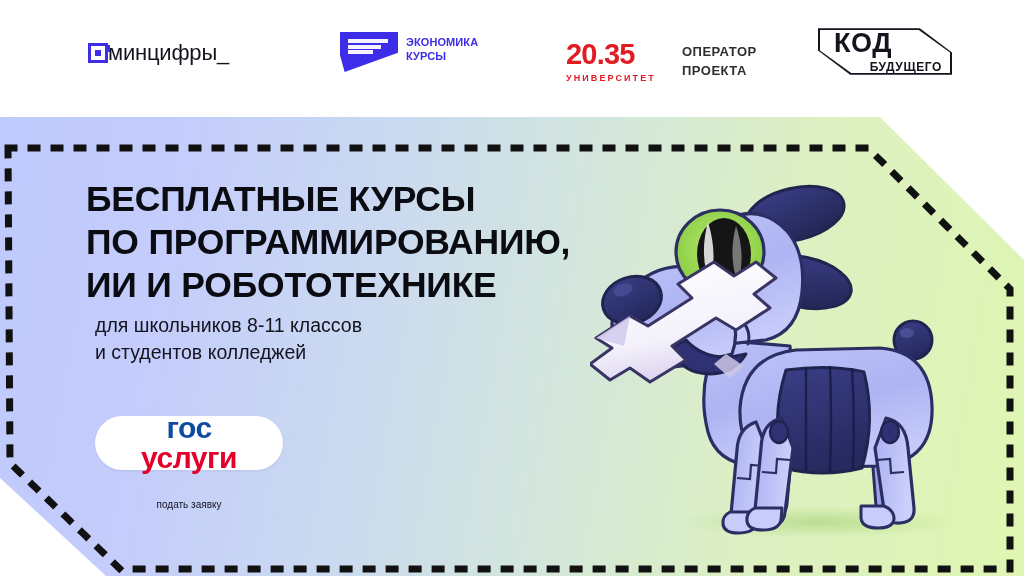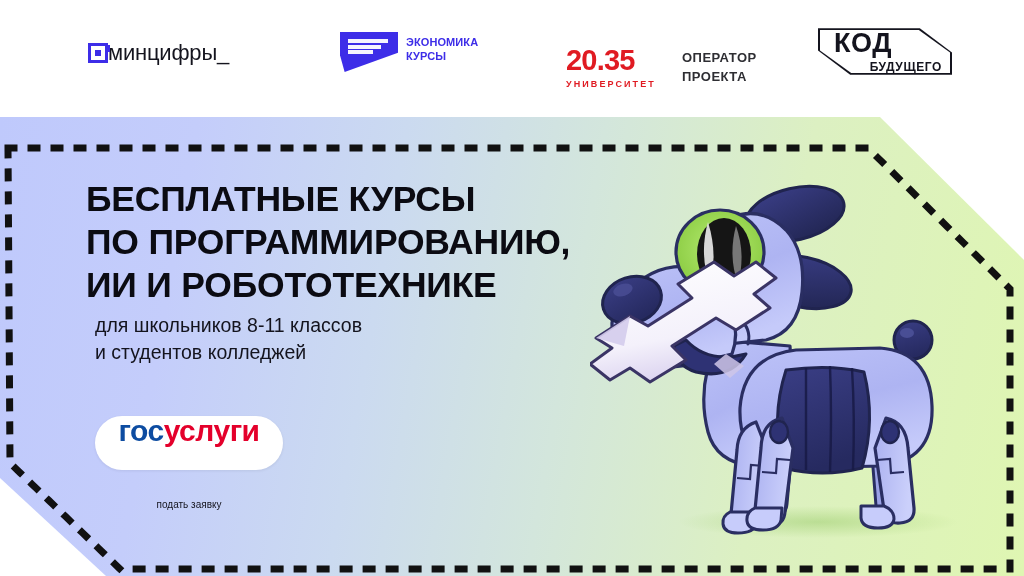--- a/index.html
+++ b/index.html
@@ -94,21 +94,21 @@
     font-size: 11px;
     font-weight: 700;
     color: #3D2DE8;
     line-height: 1.28;
     letter-spacing: 0.1px;
     padding-top: 3px;
     white-space: nowrap;
   }
 
   
-  #logo-2035 { left: 566px; top: 46px; gap: 0px; align-items: flex-end; }
+  #logo-2035 { left: 566px; top: 40px; gap: 0px; align-items: flex-end; }
   .u2035-left {
     display: flex;
     flex-direction: column;
     align-items: flex-start;
     padding-right: 12px;
   }
   .u2035-num {
     font-size: 29px;
     font-weight: 700;
     color: #E01B22;
@@ -227,23 +227,25 @@
     left: 95px; top: 416px;
     z-index: 4;
     width: 200px;
   }
   #gosuslugi-button {
     width: 188px;
     height: 54px;
     background: #ffffff;
     border-radius: 27px;
     display: flex;
+    align-items: center;
     justify-content: center;
     box-shadow: 0 1px 3px rgba(20,20,40,0.08);
     cursor: pointer;
+    flex-direction: column;
   }
   .gos-word {
     font-size: 30px;
     font-weight: 700;
     letter-spacing: -0.5px;
     line-height: 1;
   }
   .gos-blue { color: #0D4CA1; }
   .gos-red  { color: #E4002B; }
   #cta-caption {

